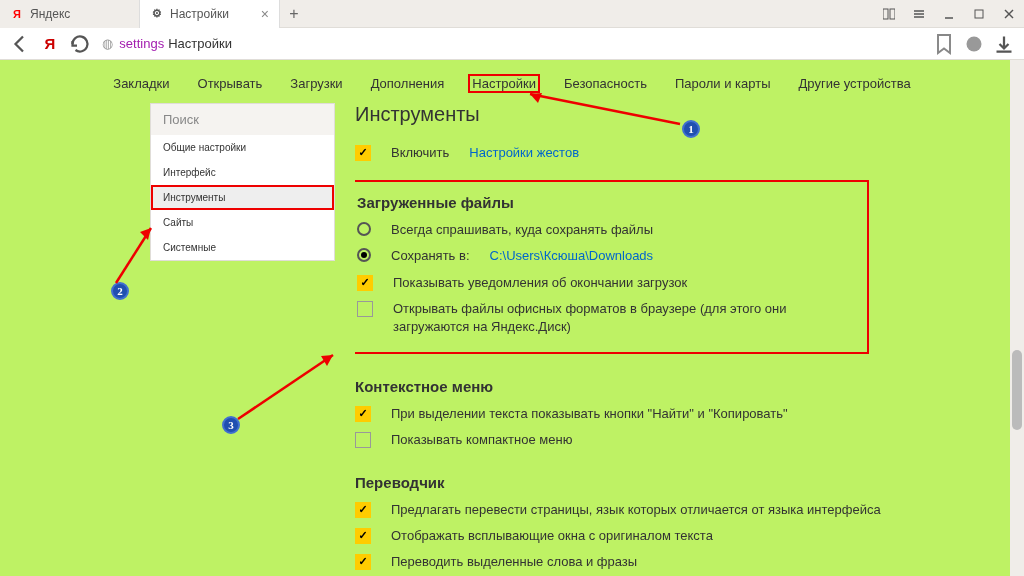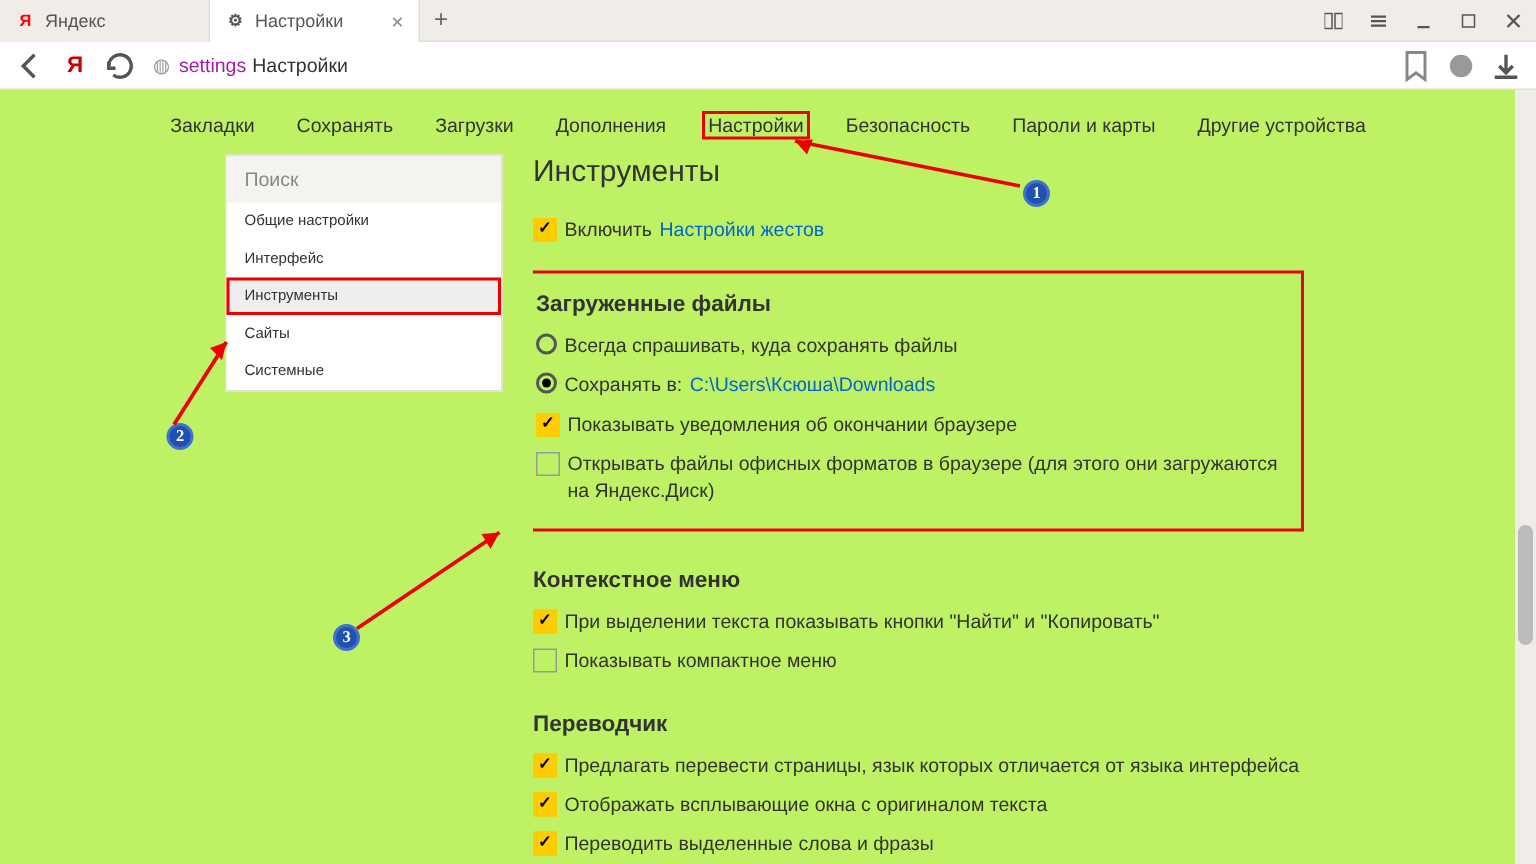--- a/index.html
+++ b/index.html
@@ -24,21 +24,21 @@
 .topnav .nav-item.highlighted { border: 2px solid #e00; padding: 0 2px; }
 .main-wrap { display: flex; padding: 0 10px 0 150px; height: calc(100% - 44px); }
 .sidebar { width: 185px; border: 1px solid #e0ddd8; background: #fff; margin-right: 20px; align-self: flex-start; }
 .sidebar .search { padding: 8px 12px; font-size: 13px; color: #888; background: #f5f3f0; }
 .sidebar .side-item { padding: 7px 12px; font-size: 10px; color: #333; cursor: pointer; }
 .sidebar .side-item.highlighted { border: 2px solid #e00; background: #eee; padding: 5px 10px; }
 .panel { flex: 1; padding: 0 10px 0 0; overflow-y: auto; }
 .panel h1 { font-size: 20px; font-weight: normal; margin-bottom: 18px; }
 .section { margin-bottom: 24px; }
 .section h2 { font-size: 15px; font-weight: bold; margin-bottom: 10px; }
-.row { display: flex; align-items: flex-start; gap: 5px; margin-bottom: 8px; font-size: 13px; line-height: 1.4; }
+.row { display: flex; align-items: flex-start; gap: 20px; margin-bottom: 8px; font-size: 13px; line-height: 1.4; }
 .checkbox { width: 16px; height: 16px; border: 1px solid #999; flex-shrink: 0; display: inline-flex; align-items: center; justify-content: center; margin-top: 1px; }
 .checkbox.checked { background: #ffcc00; border-color: #ffcc00; color: #000; }
 .checkbox.checked::after { content: "✓"; font-size: 11px; font-weight: bold; }
 .radio { width: 14px; height: 14px; border: 2px solid #555; border-radius: 50%; flex-shrink: 0; display: inline-flex; align-items: center; justify-content: center; margin-top: 1px; }
 .radio.checked::after { content: ""; width: 6px; height: 6px; background: #000; border-radius: 50%; }
 .link { color: #0066cc; cursor: pointer; text-align: right; }
 .red-box { border: 2px solid #e00; padding: 12px 12px 8px; margin-left: -12px; }
 .marker { position: absolute; width: 18px; height: 18px; border-radius: 50%; background: #2050b0; border: 2px solid #4070d0; color: #fff; font-size: 11px; font-weight: bold; display: flex; align-items: center; justify-content: center; font-family: serif; }
 .arrow { position: absolute; pointer-events: none; }
 .arrow line { stroke: #e00; stroke-width: 2.5; }
@@ -124,21 +124,21 @@
   <div class="tb-btn">
       <svg viewBox="0 0 16 16">
         <path d="M8 3 L8 10 M5 8 L8 11 L11 8 M3 13 L13 13" fill="none" stroke="#555" stroke-width="1.5"></path>
       </svg>
     </div>
 </div>
 
 <div class="content-area">
   <div class="topnav">
     <span class="nav-item">Закладки</span>
-    <span class="nav-item">Сохранять</span>
+    <span class="nav-item">Открывать</span>
     <span class="nav-item">Загрузки</span>
     <span class="nav-item">Дополнения</span>
     <span class="nav-item highlighted">Настройки</span>
     <span class="nav-item">Безопасность</span>
     <span class="nav-item">Пароли и карты</span>
     <span class="nav-item">Другие устройства</span>
   </div>
 
   <div class="main-wrap">
     <div class="sidebar">
@@ -164,21 +164,21 @@
           <span class="radio"></span>
           <span>Всегда спрашивать, куда сохранять файлы</span>
         </div>
         <div class="row">
           <span class="radio checked"></span>
           <span>Сохранять в:</span>
           <span class="link">C:\Users\Ксюша\Downloads</span>
         </div>
         <div class="row">
           <span class="checkbox checked"></span>
-          <span>Показывать уведомления об окончании браузере</span>
+          <span>Показывать уведомления об окончании загрузок</span>
         </div>
         <div class="row">
           <span class="checkbox"></span>
           <span>Открывать файлы офисных форматов в браузере (для этого они загружаются на Яндекс.Диск)</span>
         </div>
       </div>
 
       <div class="section">
         <h2>Контекстное меню</h2>
         <div class="row">

